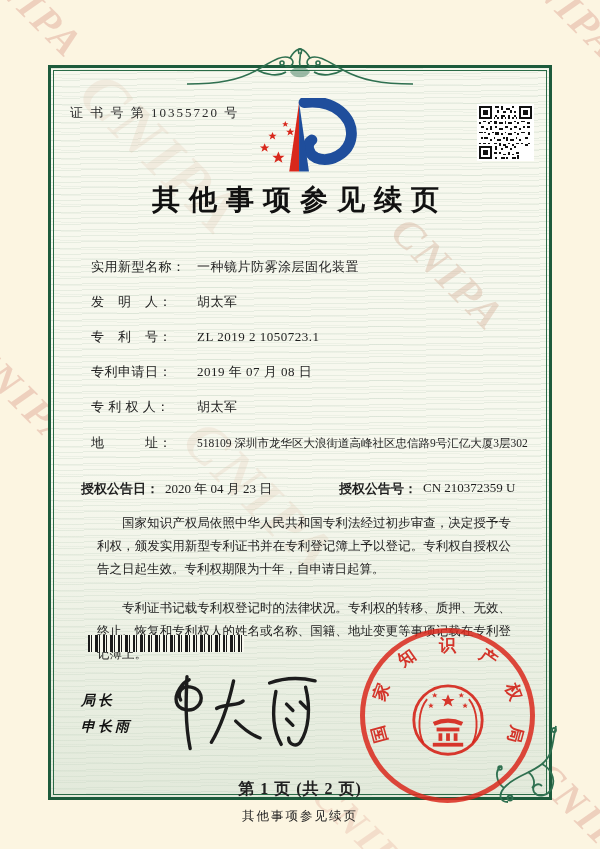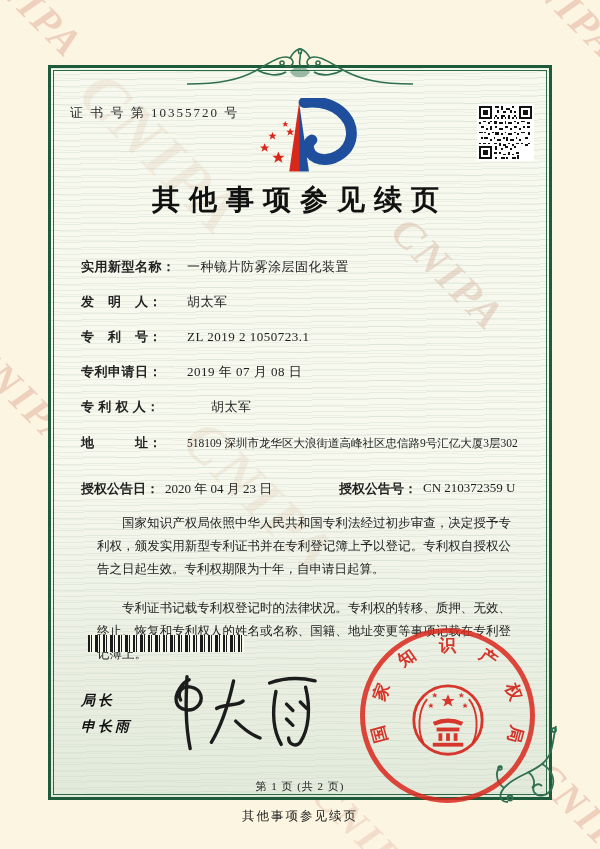--- a/index.html
+++ b/index.html
@@ -56,21 +56,21 @@
     font-size:28px;font-weight:700;color:#111;
     letter-spacing:9px;
   }
   
   .row{
     position:absolute;left:30px;width:450px;
     font-size:13px;color:#1e1e1e;
     display:flex;align-items:baseline;
     letter-spacing:.5px;
   }
-  .row .lbl{flex:0 0 106px;font-weight:700;color:#222;}
+  .row .lbl{flex:0 0 106px;font-weight:400;color:#222;margin-left:10px;}
   .row .val{flex:1;}
   .row.addr .val{font-size:11.5px;letter-spacing:0;}
   .grant-row{position:absolute;left:30px;top:404px;width:450px;font-size:13px;color:#1e1e1e;}
   .grant-row .pair{position:absolute;top:8px;display:flex;}
   .grant-row .p1{left:0;}
   .grant-row .p2{left:258px;}
   .grant-row .lbl{font-weight:700;margin-right:6px;}
   
   .body-text{
     position:absolute;left:30px;top:428px;width:446px;
@@ -86,21 +86,21 @@
       #1a1a1a 3px 4px,#f7f8ee 4px 7px,
       #1a1a1a 7px 10px,#f7f8ee 10px 11px,
       #1a1a1a 11px 12px,#f7f8ee 12px 15px);
   }
   
   .signer{position:absolute;left:30px;top:620px;font-size:14px;color:#111;letter-spacing:3px;line-height:26px;font-weight:700;font-style:italic;}
   .signature{position:absolute;left:100px;top:600px;width:180px;height:85px;}
   
   .page-indicator{
     position:absolute;left:0;top:711px;width:100%;
-    text-align:center;font-size:11px;color:#222;letter-spacing:1px;
+    text-align:center;font-size:16px;color:#222;letter-spacing:1px;font-weight:bold;
   }
   .continuation{
     position:absolute;left:0;top:808px;width:100%;
     text-align:center;font-size:12.5px;color:#222;letter-spacing:2px;
   }
   
   .seal{
     position:absolute;left:360px;top:628px;width:175px;height:175px;
     z-index:5;
   }
@@ -196,21 +196,21 @@
       <span class="val">胡太军</span>
     </div>
     <div class="row" style="top:260px;">
       <span class="lbl">专　利　号：</span>
       <span class="val">ZL 2019 2 1050723.1</span>
     </div>
     <div class="row" style="top:295px;">
       <span class="lbl">专利申请日：</span>
       <span class="val">2019 年 07 月 08 日</span>
     </div>
-    <div class="row" style="top:330px;gap:24px;">
+    <div class="row" style="top:330px;">
       <span class="lbl">专 利 权 人：</span>
       <span class="val">胡太军</span>
     </div>
     <div class="row addr" style="top:366px;">
       <span class="lbl">地　　　址：</span>
       <span class="val">518109 深圳市龙华区大浪街道高峰社区忠信路9号汇亿大厦3层302</span>
     </div>
 
     <div class="grant-row">
       <div class="pair p1">

